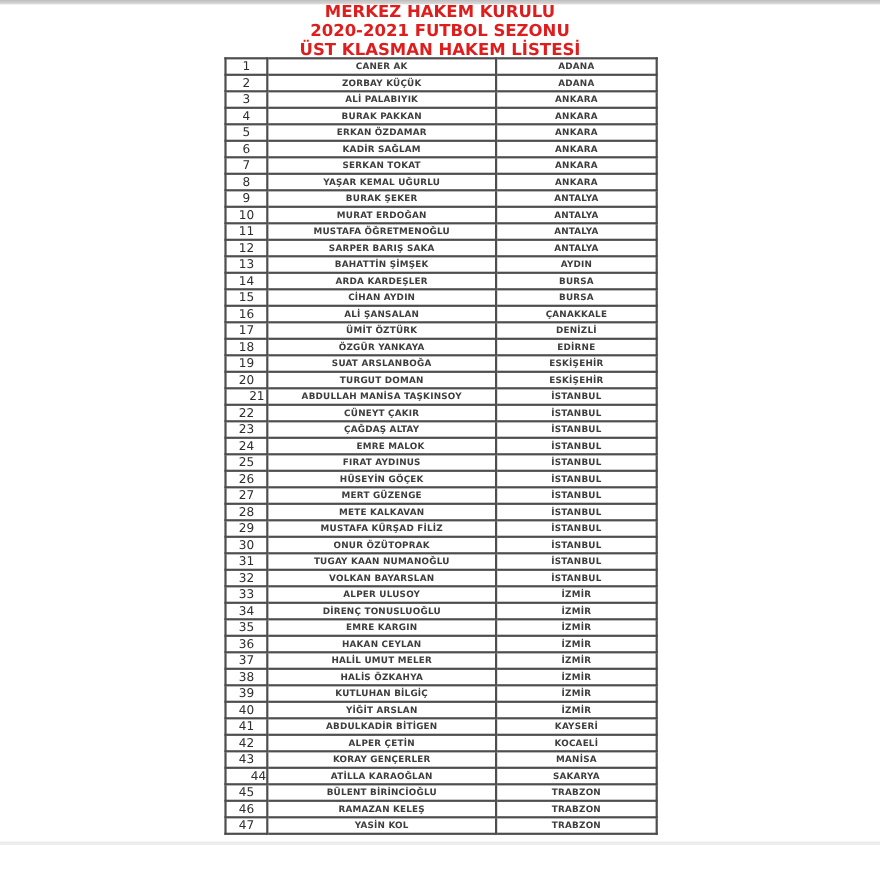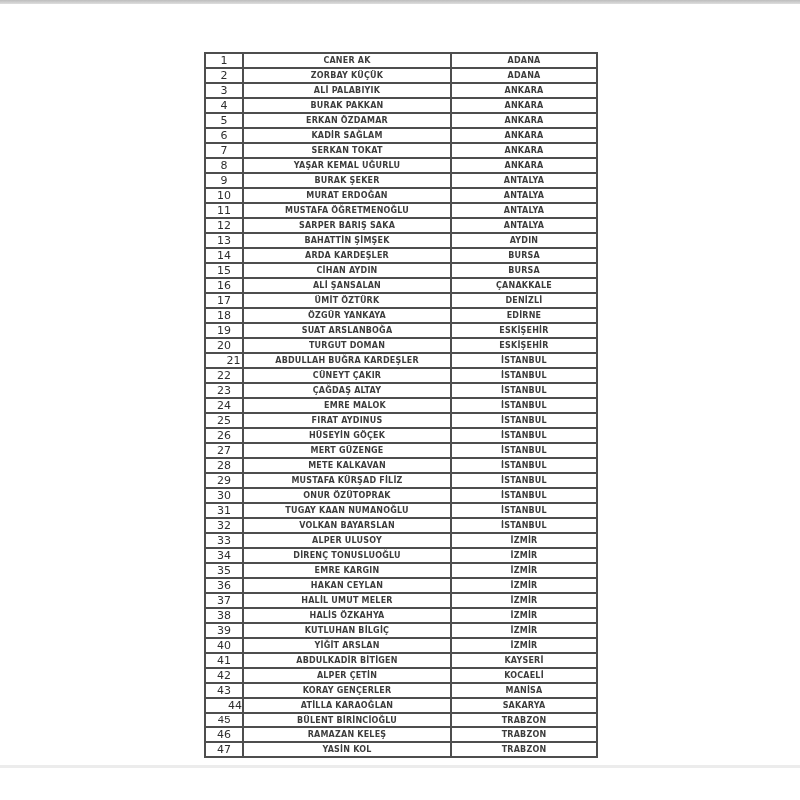--- a/index.html
+++ b/index.html
@@ -75,20 +75,25 @@
     width: 800px; height: 3px;
     background: #ececec;
   }
 </style>
 </head>
 <body>
 
 <div class="stage">
   <div class="top-strip"></div>
 
+  <div class="title-block" style="color: rgb(224, 29, 29);">
+    <div class="title-line">MERKEZ HAKEM KURULU</div>
+    <div class="title-line">2020-2021 FUTBOL SEZONU</div>
+    <div class="title-line">ÜST KLASMAN HAKEM LİSTESİ</div>
+  </div>
 
   <table class="referee-table">
     <colgroup>
       <col class="col-no">
       <col class="col-name">
       <col class="col-city">
     </colgroup>
     <tbody>
         <tr>
           <td class="col-no" style="border-color: rgb(78, 78, 78);">1</td>
@@ -185,21 +190,21 @@
           <td class="col-name" style="border-color: rgb(78, 78, 78);">SUAT ARSLANBOĞA</td>
           <td class="col-city" style="border-color: rgb(78, 78, 78);">ESKİŞEHİR</td>
         </tr>
         <tr>
           <td class="col-no" style="border-color: rgb(78, 78, 78);">20</td>
           <td class="col-name" style="border-color: rgb(78, 78, 78);">TURGUT DOMAN</td>
           <td class="col-city" style="border-color: rgb(78, 78, 78);">ESKİŞEHİR</td>
         </tr>
         <tr>
           <td class="col-no" style="border-color: rgb(78, 78, 78); padding-left: 19px;">21</td>
-          <td class="col-name" style="border-color: rgb(78, 78, 78);">ABDULLAH BUĞRA KARDEŞLER</td>
+          <td class="col-name" style="border-color: rgb(78, 78, 78);">ABDULLAH MANİSA TAŞKINSOY</td>
           <td class="col-city" style="border-color: rgb(78, 78, 78);">İSTANBUL</td>
         </tr>
         <tr>
           <td class="col-no" style="border-color: rgb(78, 78, 78);">22</td>
           <td class="col-name" style="border-color: rgb(78, 78, 78);">CÜNEYT ÇAKIR</td>
           <td class="col-city" style="border-color: rgb(78, 78, 78);">İSTANBUL</td>
         </tr>
         <tr>
           <td class="col-no" style="border-color: rgb(78, 78, 78);">23</td>
           <td class="col-name" style="border-color: rgb(78, 78, 78);">ÇAĞDAŞ ALTAY</td>
@@ -304,21 +309,21 @@
           <td class="col-no" style="border-color: rgb(78, 78, 78);">43</td>
           <td class="col-name" style="border-color: rgb(78, 78, 78);">KORAY GENÇERLER</td>
           <td class="col-city" style="border-color: rgb(78, 78, 78);">MANİSA</td>
         </tr>
         <tr>
           <td class="col-no" style="border-color: rgb(78, 78, 78); text-align: right;">44</td>
           <td class="col-name" style="border-color: rgb(78, 78, 78);">ATİLLA KARAOĞLAN</td>
           <td class="col-city" style="border-color: rgb(78, 78, 78);">SAKARYA</td>
         </tr>
         <tr>
-          <td class="col-no" style="border-color: rgb(78, 78, 78); font-family: Liberation Mono, monospace;">45</td>
+          <td class="col-no" style="border-color: rgb(78, 78, 78);">45</td>
           <td class="col-name" style="border-color: rgb(78, 78, 78);">BÜLENT BİRİNCİOĞLU</td>
           <td class="col-city" style="border-color: rgb(78, 78, 78);">TRABZON</td>
         </tr>
         <tr>
           <td class="col-no" style="border-color: rgb(78, 78, 78);">46</td>
           <td class="col-name" style="border-color: rgb(78, 78, 78);">RAMAZAN KELEŞ</td>
           <td class="col-city" style="border-color: rgb(78, 78, 78);">TRABZON</td>
         </tr>
         <tr>
           <td class="col-no" style="border-color: rgb(78, 78, 78);">47</td>

